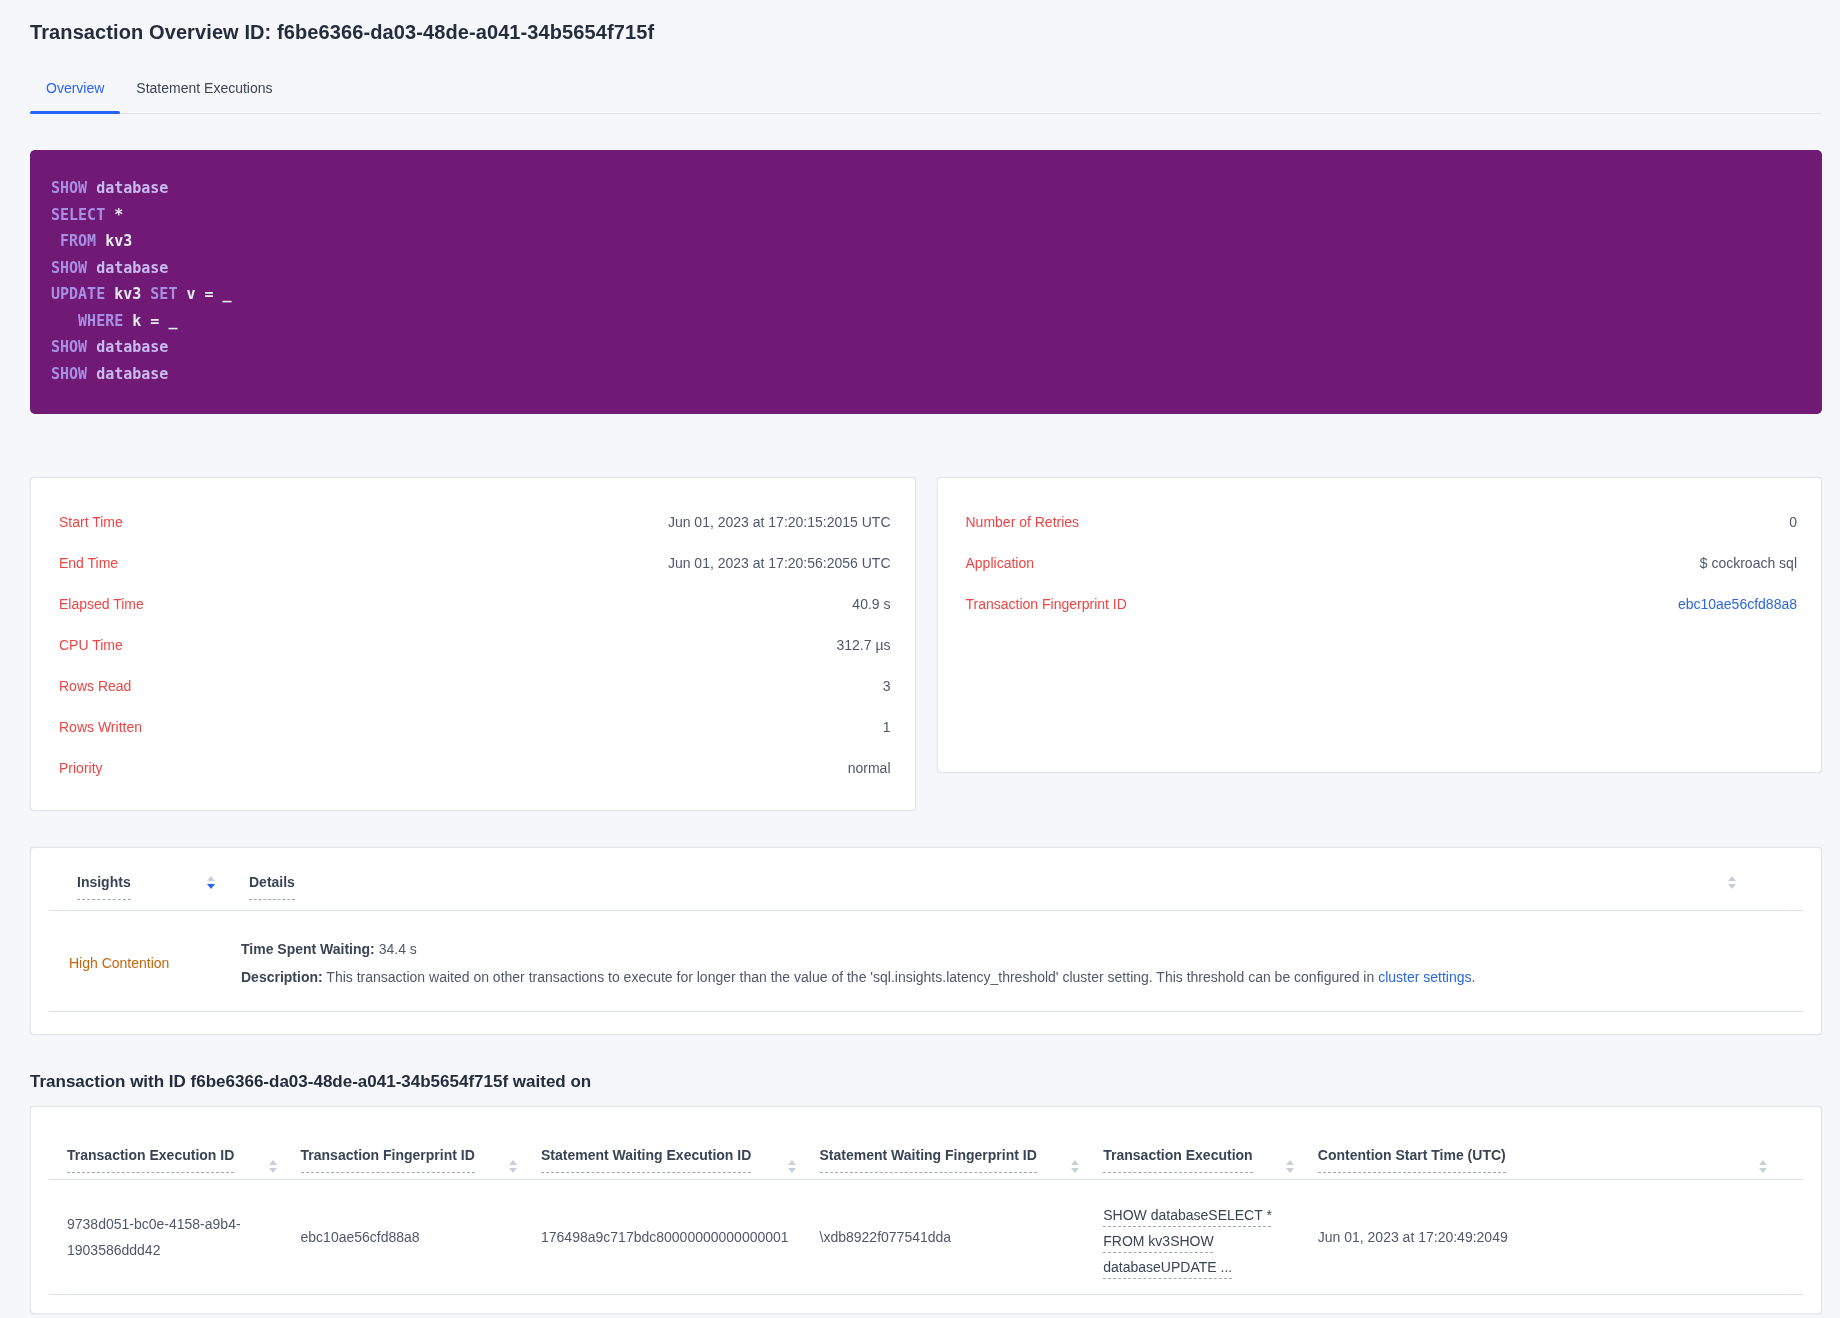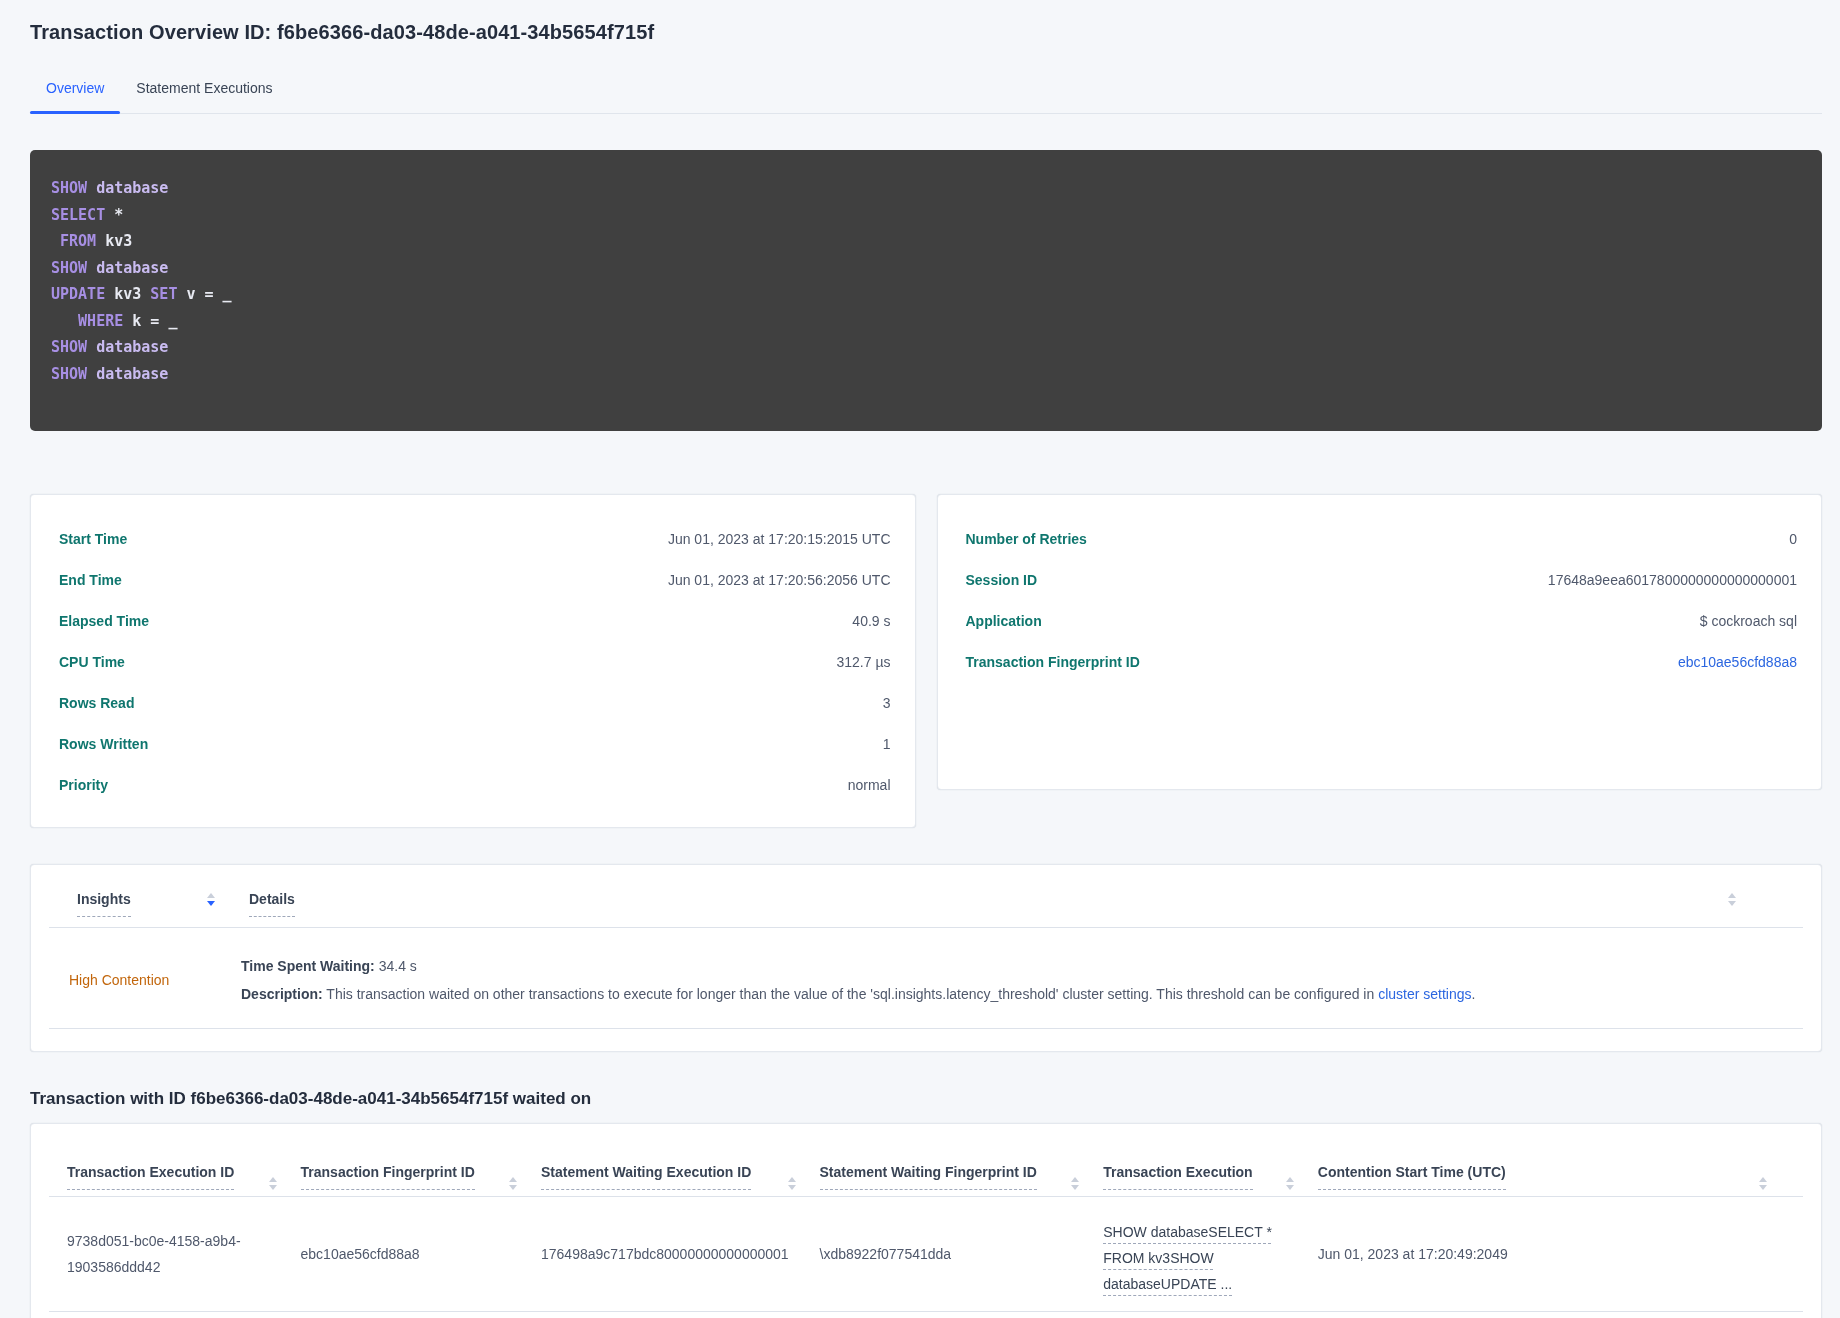--- a/index.html
+++ b/index.html
@@ -44,23 +44,23 @@
     position: absolute;
     left: 0; right: 0; bottom: -1px;
     height: 3px;
     background: #2962ff;
     border-radius: 2px;
   }
 
   
   .sqlbox {
     margin: 36px 0 0;
-    background: #404040;
+    background: #701a75;
     border-radius: 5px;
-    padding: 25px 24px 44px 21px;
+    padding: 25px 24px 27px 21px;
     font-family: "DejaVu Sans Mono", monospace;
     font-size: 15px;
     font-weight: bold;
     line-height: 26.5px;
     color: #e8eaf2;
     white-space: pre;
     overflow: hidden;
   }
   .tok-kw { color: #a78fe3; }
   .tok-id { color: #c9bbf0; }
@@ -76,21 +76,21 @@
   .cards-row { display: flex; gap: 21px; margin-top: 63px; align-items: flex-start; }
   .stats-card, .meta-card { flex: 1 1 0; padding: 23px 24px 22px 28px; }
   .meta-card { min-height: 296px; }
   .stat-row {
     display: flex;
     justify-content: space-between;
     align-items: center;
     height: 41px;
     font-size: 14px;
   }
-  .stat-label { font-weight: bold; color: #0f766e; }
+  .stat-label { font-weight: normal; color: #ef4444; }
   .stat-value { color: #4f586b; }
   .stat-value.link { color: #2b66e0; cursor: pointer; }
 
   
   .sort { display: inline-flex; flex-direction: column; gap: 3px; margin-top: 2px; }
   .sort i {
     display: block; width: 0; height: 0;
     border-left: 4.5px solid transparent;
     border-right: 4.5px solid transparent;
   }
@@ -202,24 +202,20 @@
           <span class="stat-label">Priority</span>
           <span class="stat-value">normal</span>
         </div>
       </div>
     <div class="card meta-card" id="meta-card">
         <div class="stat-row">
           <span class="stat-label">Number of Retries</span>
           <span class="stat-value">0</span>
         </div>
         <div class="stat-row">
-          <span class="stat-label">Session ID</span>
-          <span class="stat-value">17648a9eea6017800000000000000001</span>
-        </div>
-        <div class="stat-row">
           <span class="stat-label">Application</span>
           <span class="stat-value">$ cockroach sql</span>
         </div>
         <div class="stat-row">
           <span class="stat-label">Transaction Fingerprint ID</span>
           <span class="stat-value link">ebc10ae56cfd88a8</span>
         </div>
       </div>
   </div>
 

